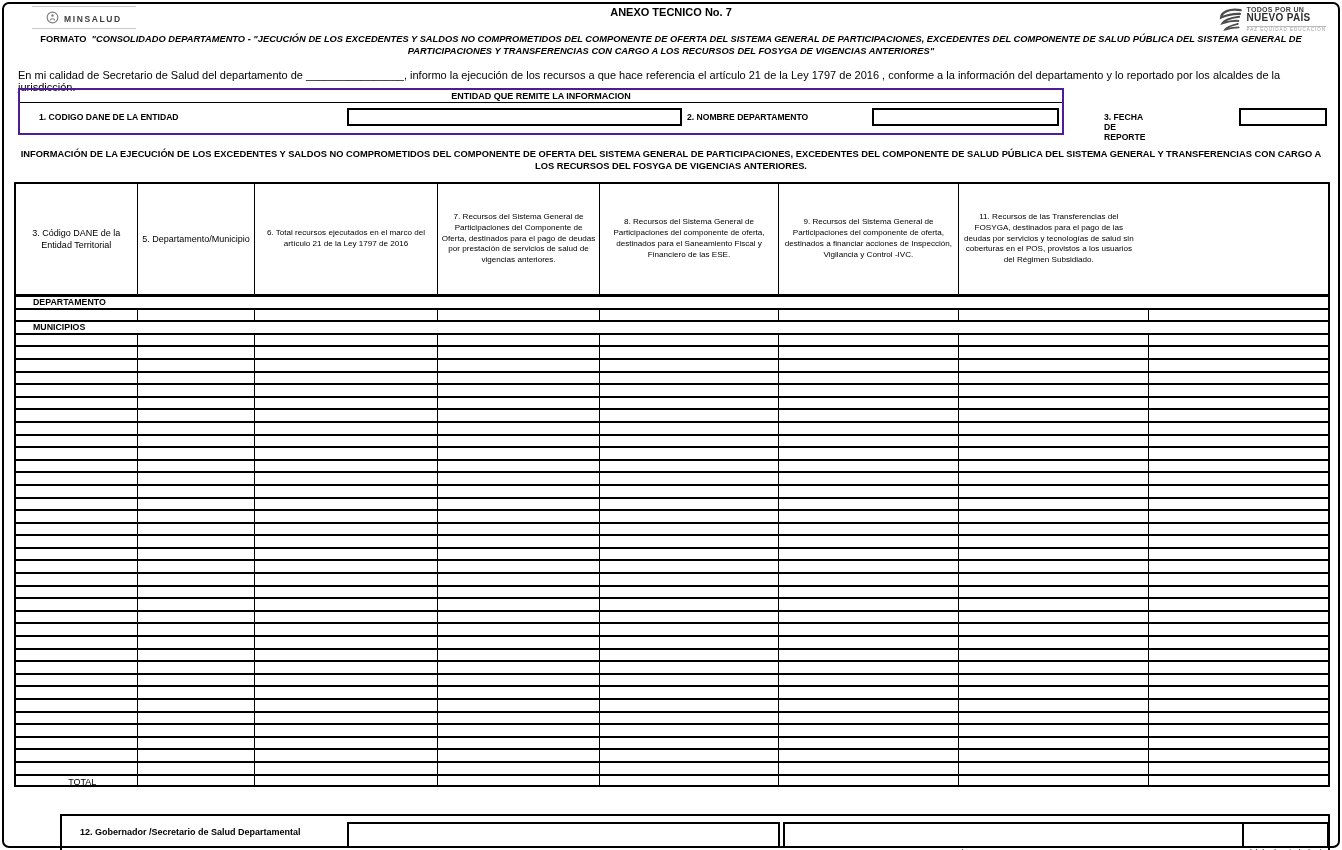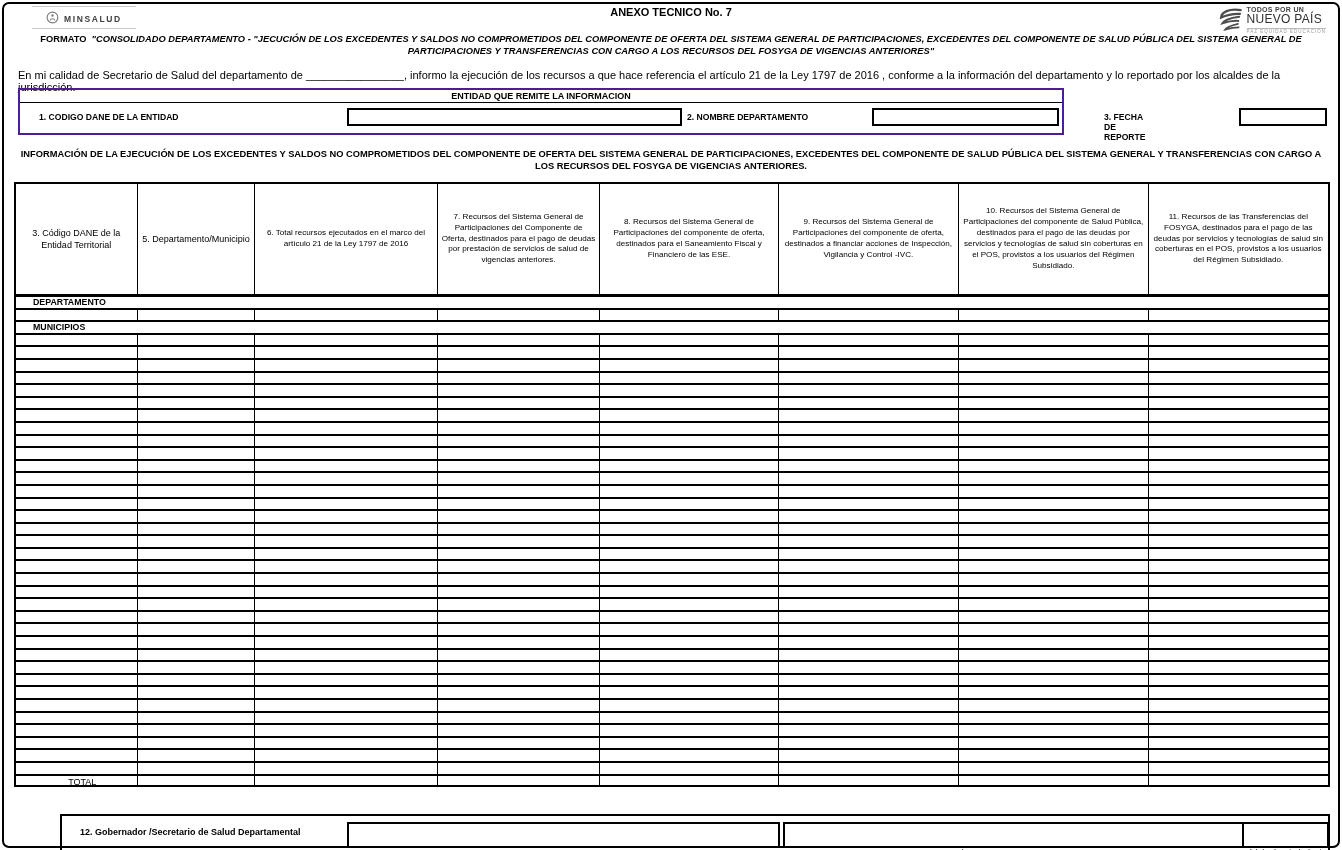--- a/index.html
+++ b/index.html
@@ -10,21 +10,21 @@
 
   
   .anexo-title { position:absolute; top:6px; left:0; right:0; text-align:center;
                  font-size:11px; font-weight:bold; }
   .minsalud { position:absolute; left:32px; top:6px; display:flex; align-items:flex-end; gap:5px;
               padding:4px 14px; border-top:1px solid #c9c9c9; border-bottom:1px solid #c9c9c9; color:#404040; }
   .minsalud-text { font-size:8.5px; font-weight:bold; letter-spacing:1.6px; }
   .pais-logo { position:absolute; right:16px; top:6px; display:flex; align-items:flex-start; gap:4px; }
   .pais-text { display:flex; flex-direction:column; line-height:1.05; }
   .pais-l1 { font-size:7px; font-weight:bold; color:#3f3f3f; letter-spacing:.3px; }
-  .pais-l2 { font-size:12px; font-weight:normal; color:#2e2e2e; letter-spacing:.3px; }
+  .pais-l2 { font-size:10px; font-weight:bold; color:#2e2e2e; letter-spacing:.3px; }
   .pais-l3 { font-size:4.5px; color:#9a9a9a; border-top:1px solid #bbb; margin-top:2px; padding-top:1px; letter-spacing:1px; }
 
   
   .formato-title { position:absolute; top:33px; left:12px; right:12px; text-align:center;
                    font-size:9.3px; font-weight:bold; line-height:1.3; }
   .formato-title i { font-style:italic; }
 
   
   .intro { position:absolute; top:69px; left:18px; right:14px; font-size:11px; }
 
@@ -132,21 +132,20 @@
   <div class="section-title">INFORMACIÓN DE LA EJECUCIÓN DE LOS EXCEDENTES Y SALDOS NO COMPROMETIDOS DEL COMPONENTE DE OFERTA DEL SISTEMA GENERAL DE PARTICIPACIONES, EXCEDENTES DEL COMPONENTE DE SALUD PÚBLICA DEL SISTEMA GENERAL Y TRANSFERENCIAS CON CARGO A LOS RECURSOS DEL FOSYGA DE VIGENCIAS ANTERIORES.</div>
 
   <div class="main-table" id="main-table">
       <div class="t-row head">
         <div class="t-cell hc c0">3. Código DANE de la Entidad Territorial</div>
         <div class="t-cell hc c1">5. Departamento/Municipio</div>
         <div class="t-cell hc c2">6. Total recursos ejecutados en el marco del artículo 21 de la Ley 1797 de 2016</div>
         <div class="t-cell hc c3">7. Recursos del Sistema General de Participaciones del Componente de Oferta, destinados para el pago de deudas por prestación de servicios de salud de vigencias anteriores.</div>
         <div class="t-cell hc c4">8.  Recursos del Sistema General de Participaciones del componente de oferta, destinados para el Saneamiento Fiscal y Financiero de las ESE.</div>
         <div class="t-cell hc c5">9. Recursos del Sistema General de Participaciones del componente de oferta, destinados a financiar acciones de Inspección, Vigilancia y Control -IVC.</div>
-        <div class="t-cell hc c6">10. Recursos del Sistema General de Participaciones del componente de Salud Pública,  destinados para el pago de las deudas por servicios y tecnologías de salud sin coberturas en el POS, provistos a los usuarios del Régimen Subsidiado.</div>
         <div class="t-cell hc c7">11. Recursos de las Transferencias del FOSYGA, destinados para el pago de las deudas por servicios y tecnologías de salud sin coberturas en el POS, provistos a los usuarios del Régimen Subsidiado.</div>
       </div>
       <div class="t-row band">
         <div class="band-label">DEPARTAMENTO</div>
       </div>
       <div class="t-row data">
         <div class="t-cell c0"></div>
         <div class="t-cell c1"></div>
         <div class="t-cell c2"></div>
         <div class="t-cell c3"></div>

